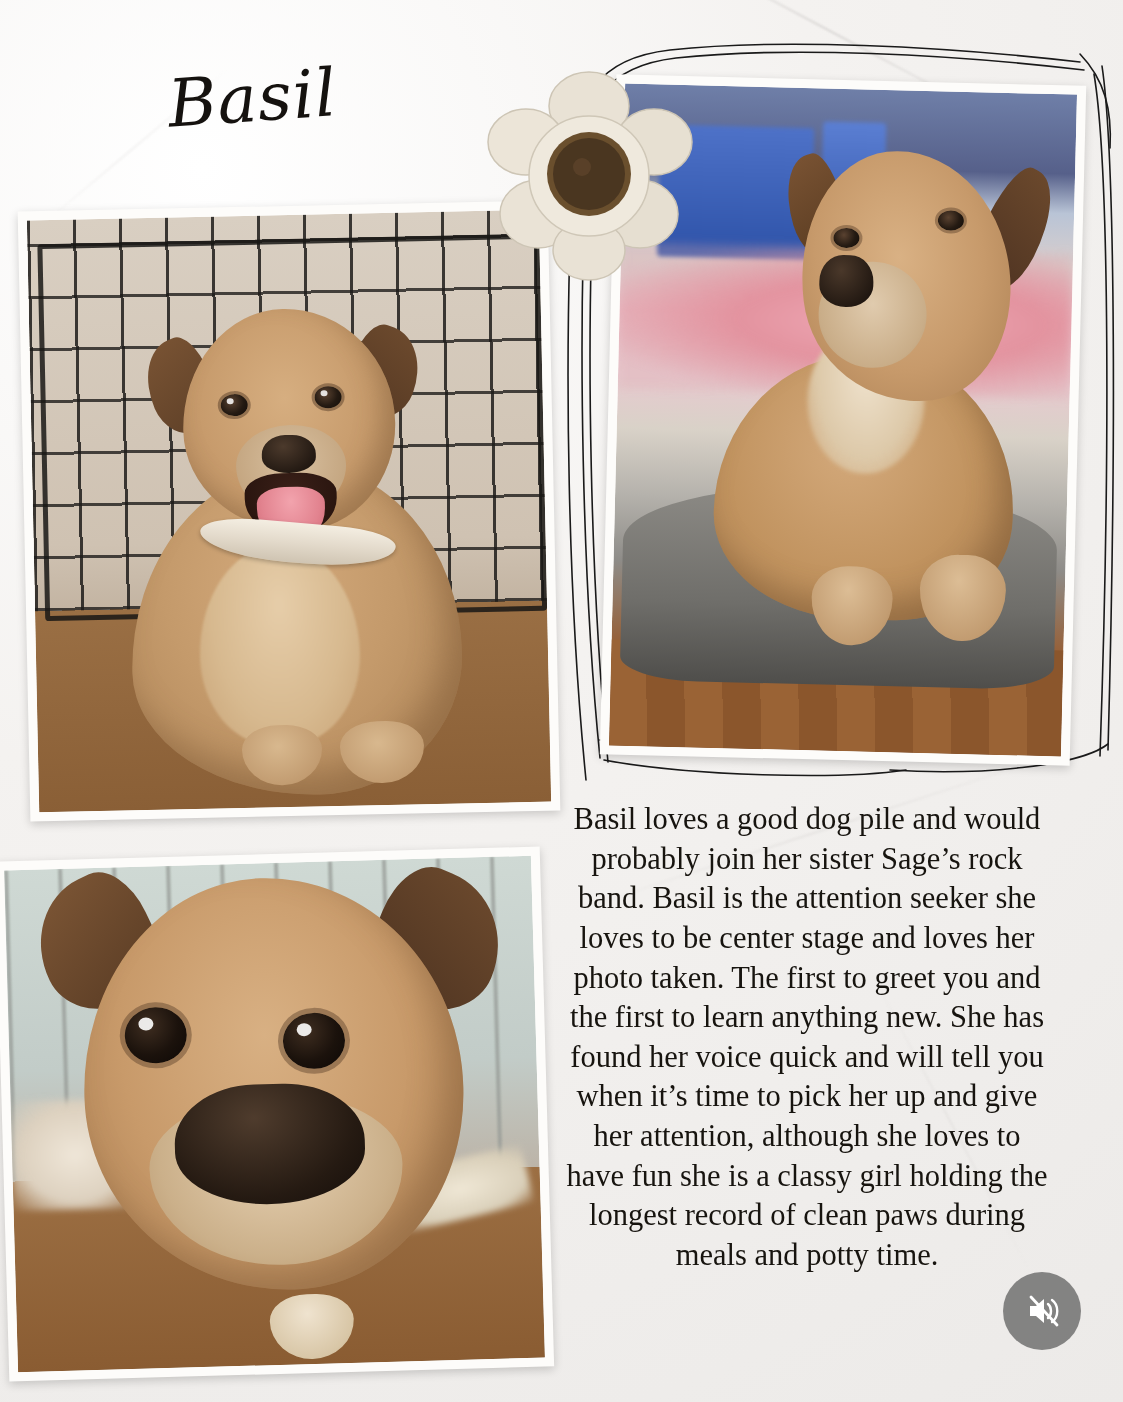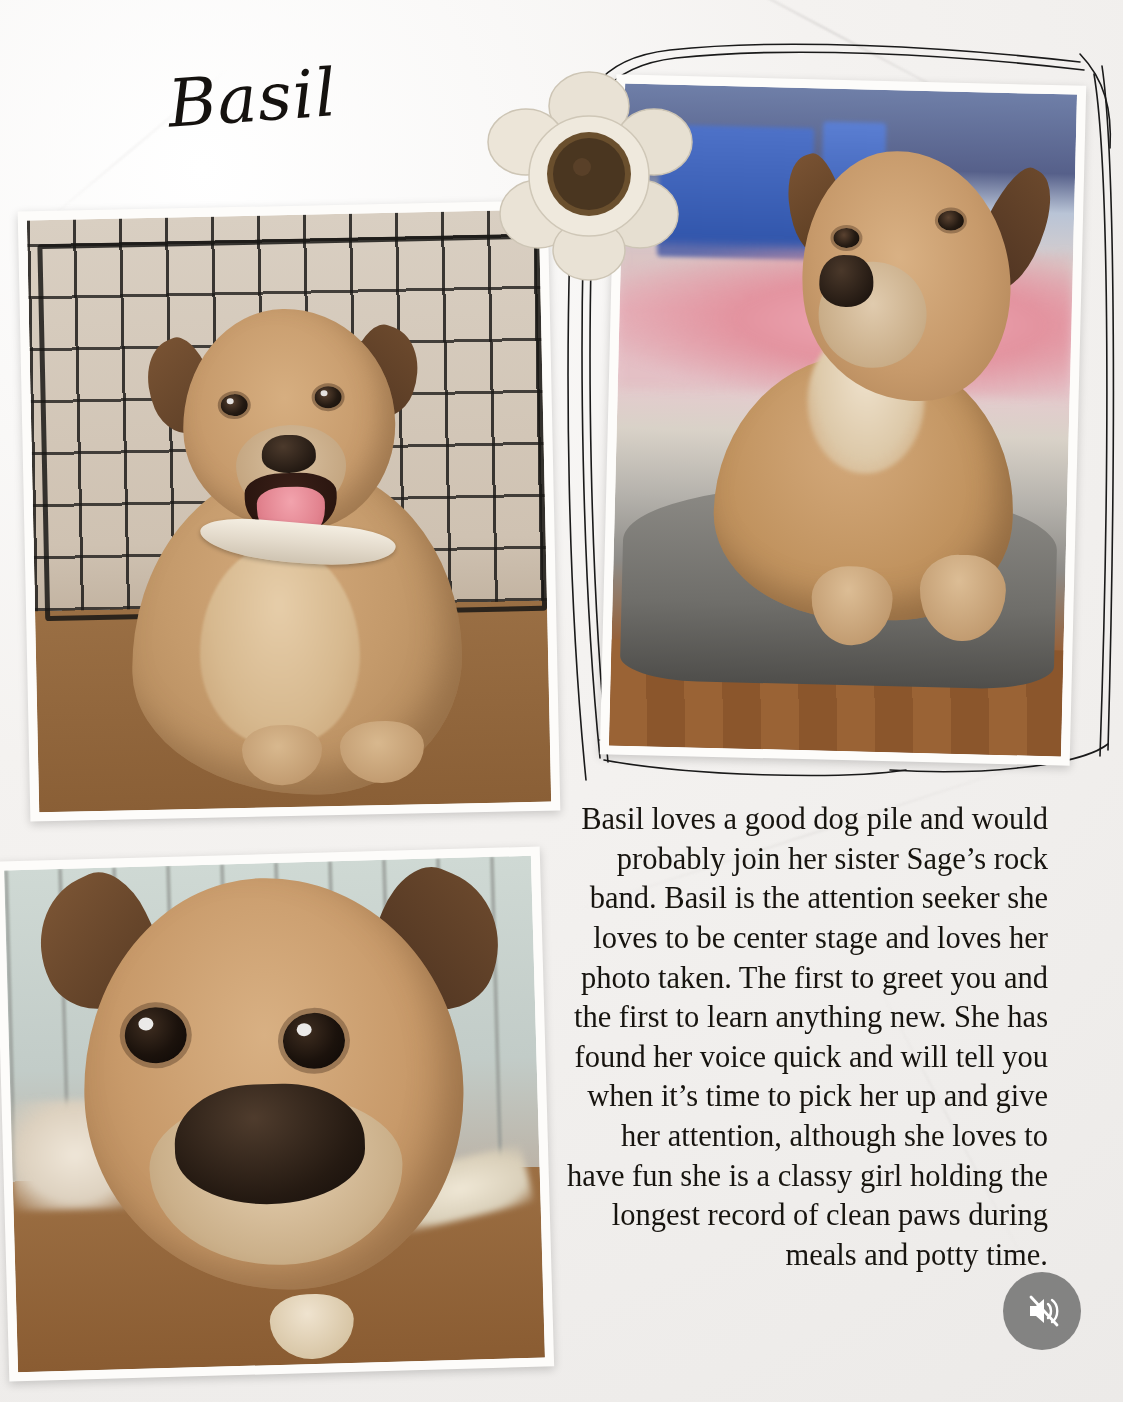--- a/index.html
+++ b/index.html
@@ -373,21 +373,21 @@
     height: 220px;
   }
   .flower svg { display: block; }
 
   
   .caption {
     position: absolute;
     left: 566px;
     top: 800px;
     width: 482px;
-    text-align: right;
+    text-align: center;
     font-family: "Liberation Serif", serif;
     font-size: 30.5px;
     line-height: 1.30;
     color: #17140f;
   }
 
   
   .mute-btn {
     position: absolute;
     right: 42px;

